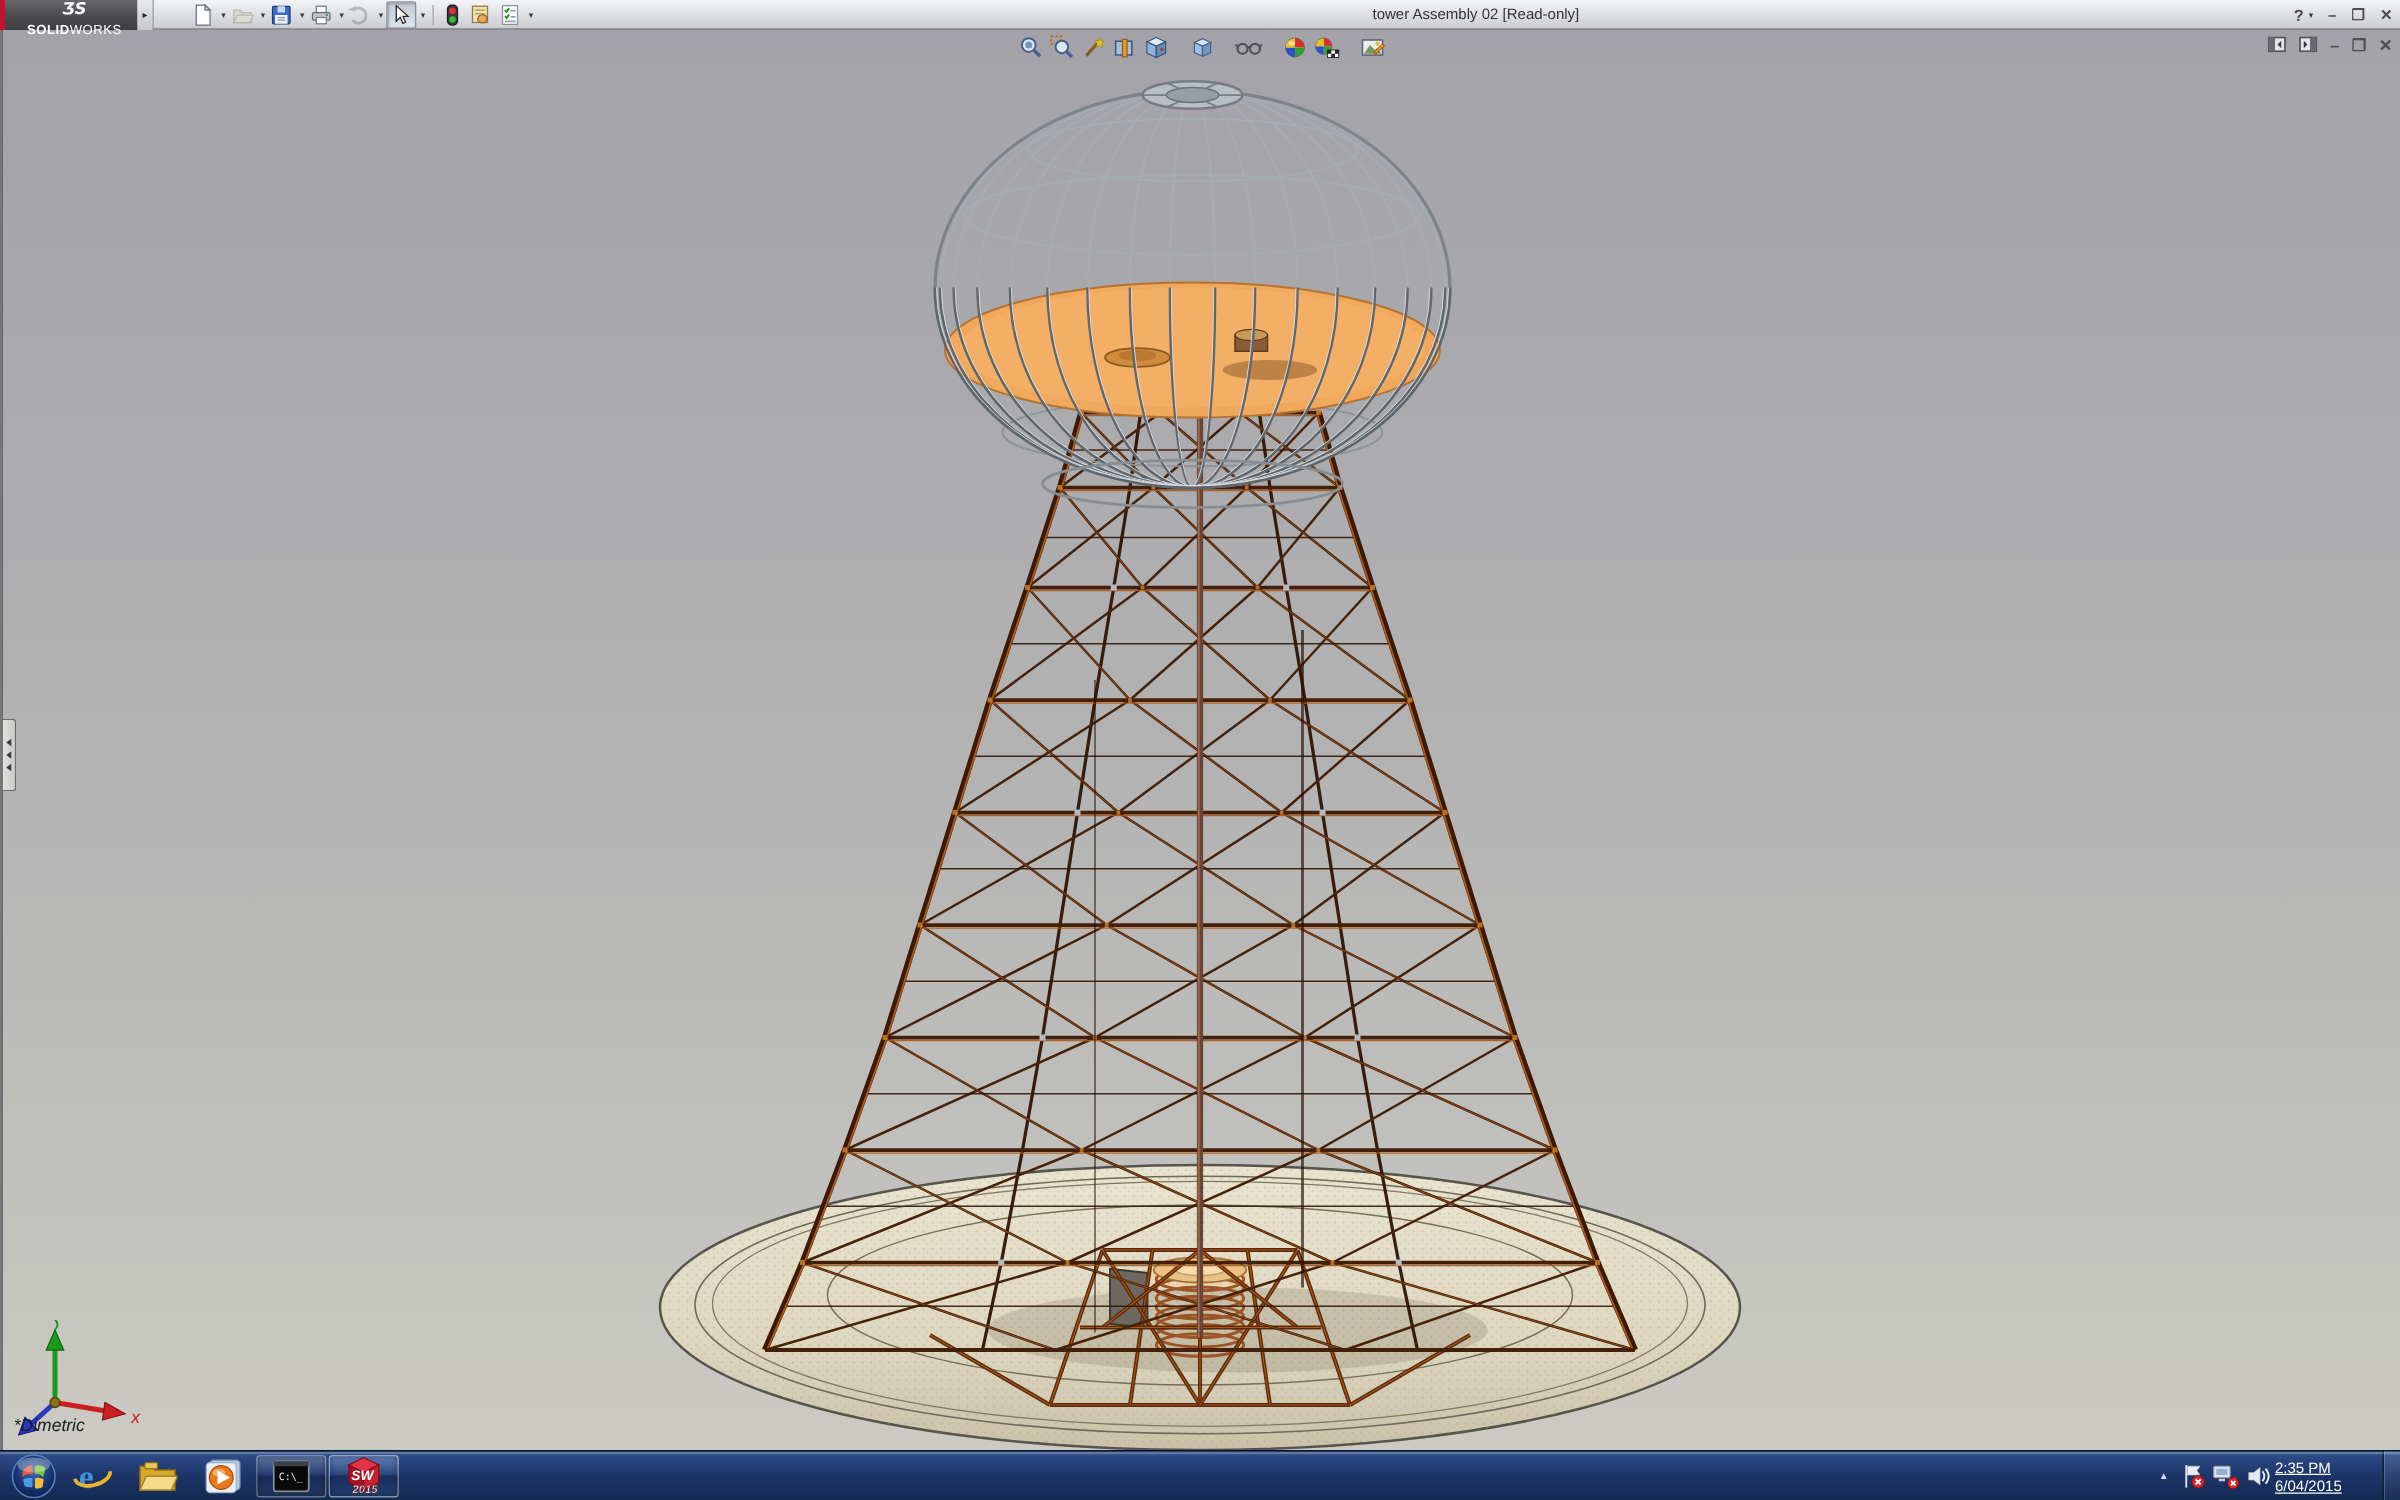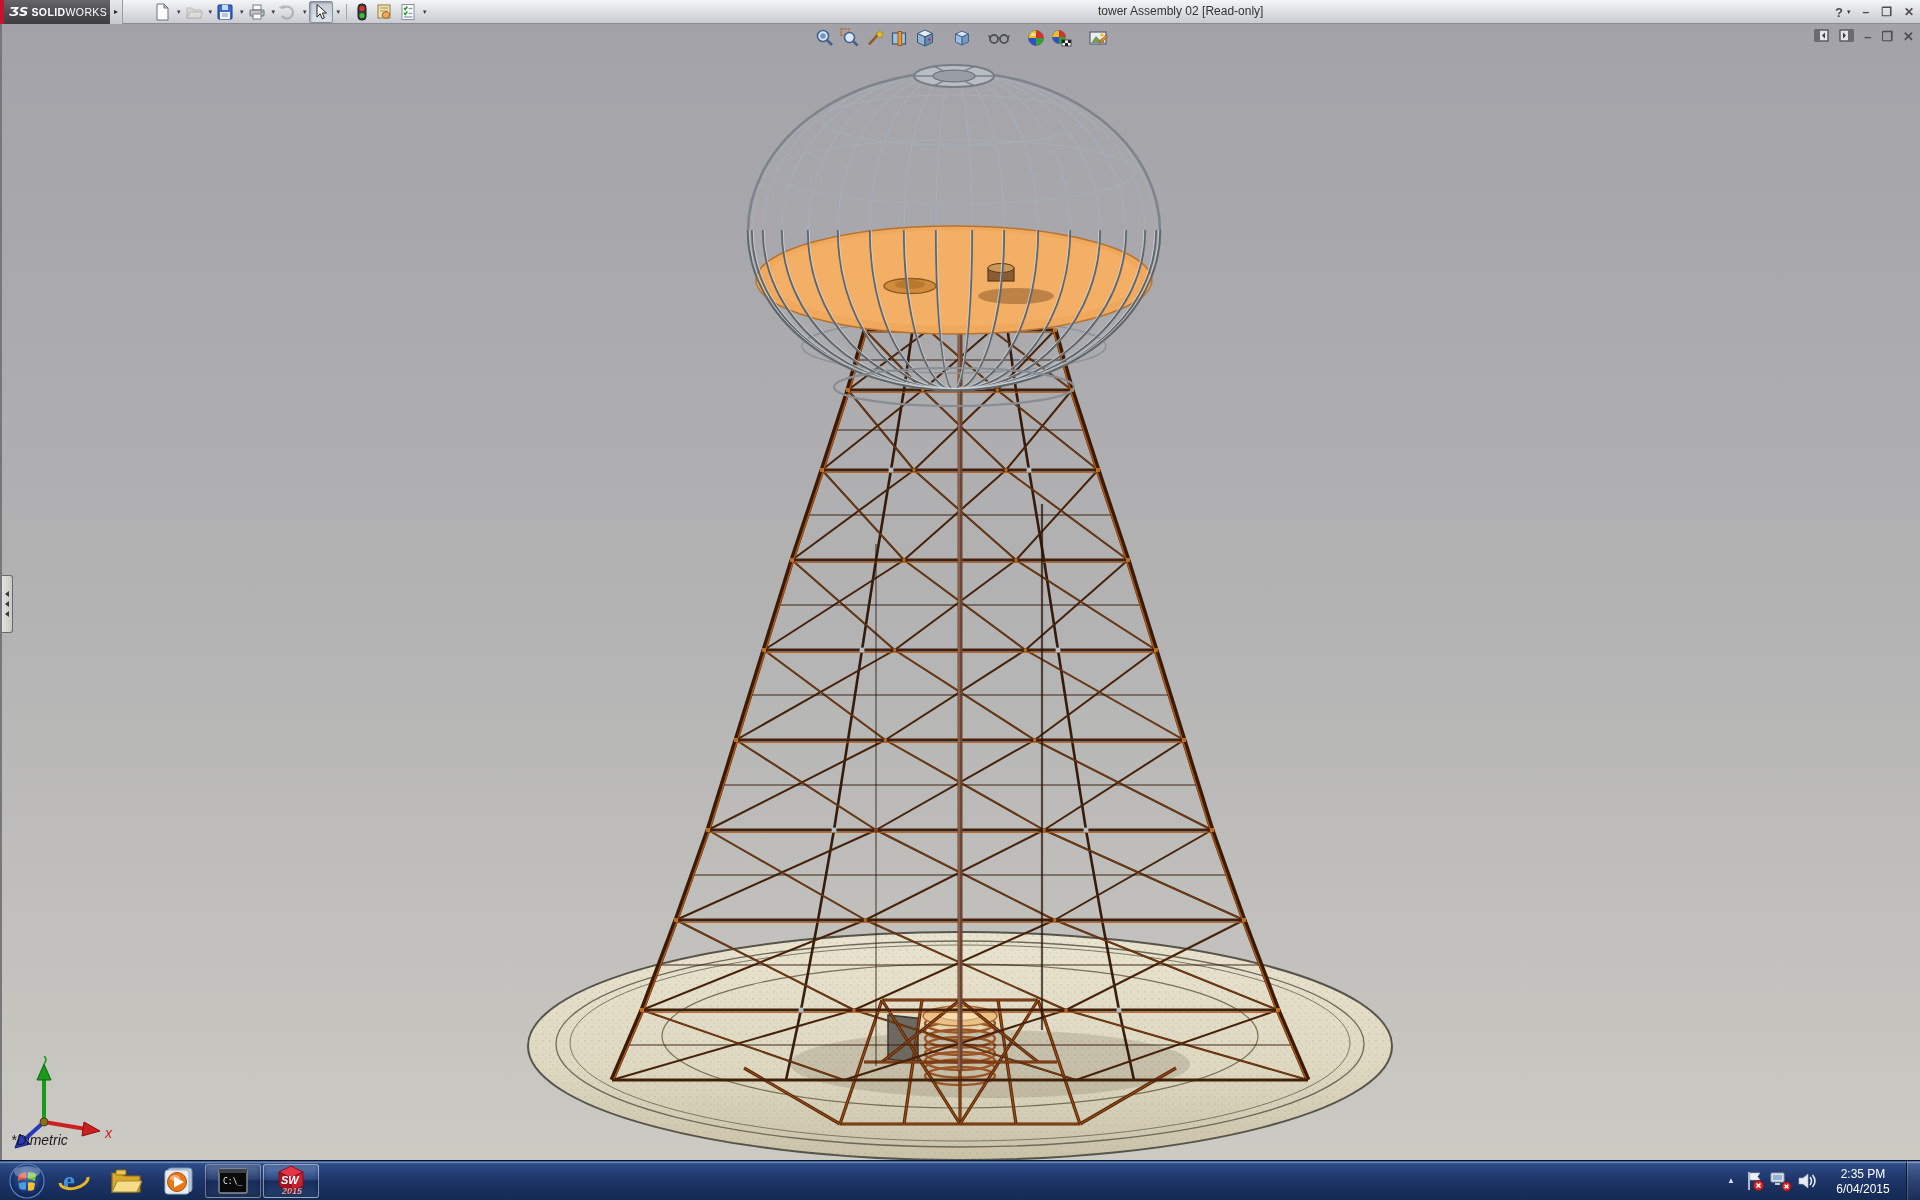--- a/index.html
+++ b/index.html
@@ -5,21 +5,21 @@
   * { margin:0; padding:0; box-sizing:border-box; }
   html,body { width:1920px; height:1200px; overflow:hidden;
     font-family:"Liberation Sans", sans-serif; background:#000; }
 
   
   .titlebar { position:absolute; left:0; top:0; width:1920px; height:24px;
     background:linear-gradient(#f4f5f7, #dcdee2 55%, #c9cbd0);
     border-bottom:1px solid #8a8c90; display:flex; align-items:center; z-index:50; }
   .red-sliver { width:4px; height:24px; background:var(--sw-red,#c41230); }
   .logo-block { height:24px; width:106px; background:linear-gradient(#66666a,#4a4a4e 60%,#3e3e42);
-    color:#fff; display:flex; align-items:center; padding-left:5px; gap:3px; }
+    color:#fff; display:flex; align-items:center; padding-left:5px; gap:3px;flex-direction:column; }
   .logo-glyph { font-family:"DejaVu Sans", sans-serif; font-weight:bold; font-style:italic; font-size:13px; }
   .logo-text { font-size:10.5px; letter-spacing:.4px; }
   .logo-text .b { font-weight:bold; }
   .flyout-btn { width:13px; height:24px; display:flex; align-items:center; justify-content:center;
     font-size:8px; color:#222; background:linear-gradient(#e8e9eb,#c6c8cc);
     border-right:1px solid #9a9ca0; cursor:pointer; }
   .tb-icons { display:flex; align-items:center; margin-left:28px; gap:2px; height:24px; }
   .tbtn { display:flex; align-items:center; height:22px; padding:1px 2px; border-radius:2px; }
   .tbtn svg { display:block; }
   .tbtn.grayed { opacity:.45; filter:grayscale(.8); }
@@ -74,22 +74,22 @@
     border-radius:2px; cursor:pointer; }
   .task-btn { width:56px; height:34px; margin:12px 1px; display:flex; align-items:center; justify-content:center;
     border:1px solid rgba(255,255,255,.32); border-radius:3px; cursor:pointer;
     background:linear-gradient(rgba(255,255,255,.22), rgba(255,255,255,.06) 45%, rgba(0,0,0,.12) 50%, rgba(255,255,255,.05));
     box-shadow:inset 0 0 4px rgba(0,0,0,.35); }
   .task-btn.active { background:linear-gradient(rgba(170,205,250,.38), rgba(120,165,225,.18) 45%, rgba(10,30,70,.25) 50%, rgba(130,175,235,.14));
     border-color:rgba(255,255,255,.45); }
   .tray { margin-left:auto; display:flex; align-items:center; height:40px; }
   .tray-expand { color:#d6deee; font-size:8px; width:22px; text-align:center; cursor:pointer; }
   .tray-ic { width:26px; height:38px; display:flex; align-items:center; justify-content:center; cursor:pointer; }
-  .clock { width:86px; text-align:center; color:#fff; font-size:12px; line-height:15px;
-    cursor:pointer; padding-top:2px; }
+  .clock { width:86px; text-align:left; color:#fff; font-size:12px; line-height:15px;
+    cursor:pointer; padding-top:2px;text-decoration:underline; }
   .show-desktop { width:14px; height:40px; border-left:1px solid #0a1830;
     box-shadow:inset 1px 0 0 rgba(255,255,255,.2);
     background:linear-gradient(rgba(255,255,255,.12), rgba(255,255,255,.02)); cursor:pointer; }
 </style>
 </head>
 <body>
 
 <div class="titlebar">
   <div class="red-sliver"></div>
   <div class="logo-block">

